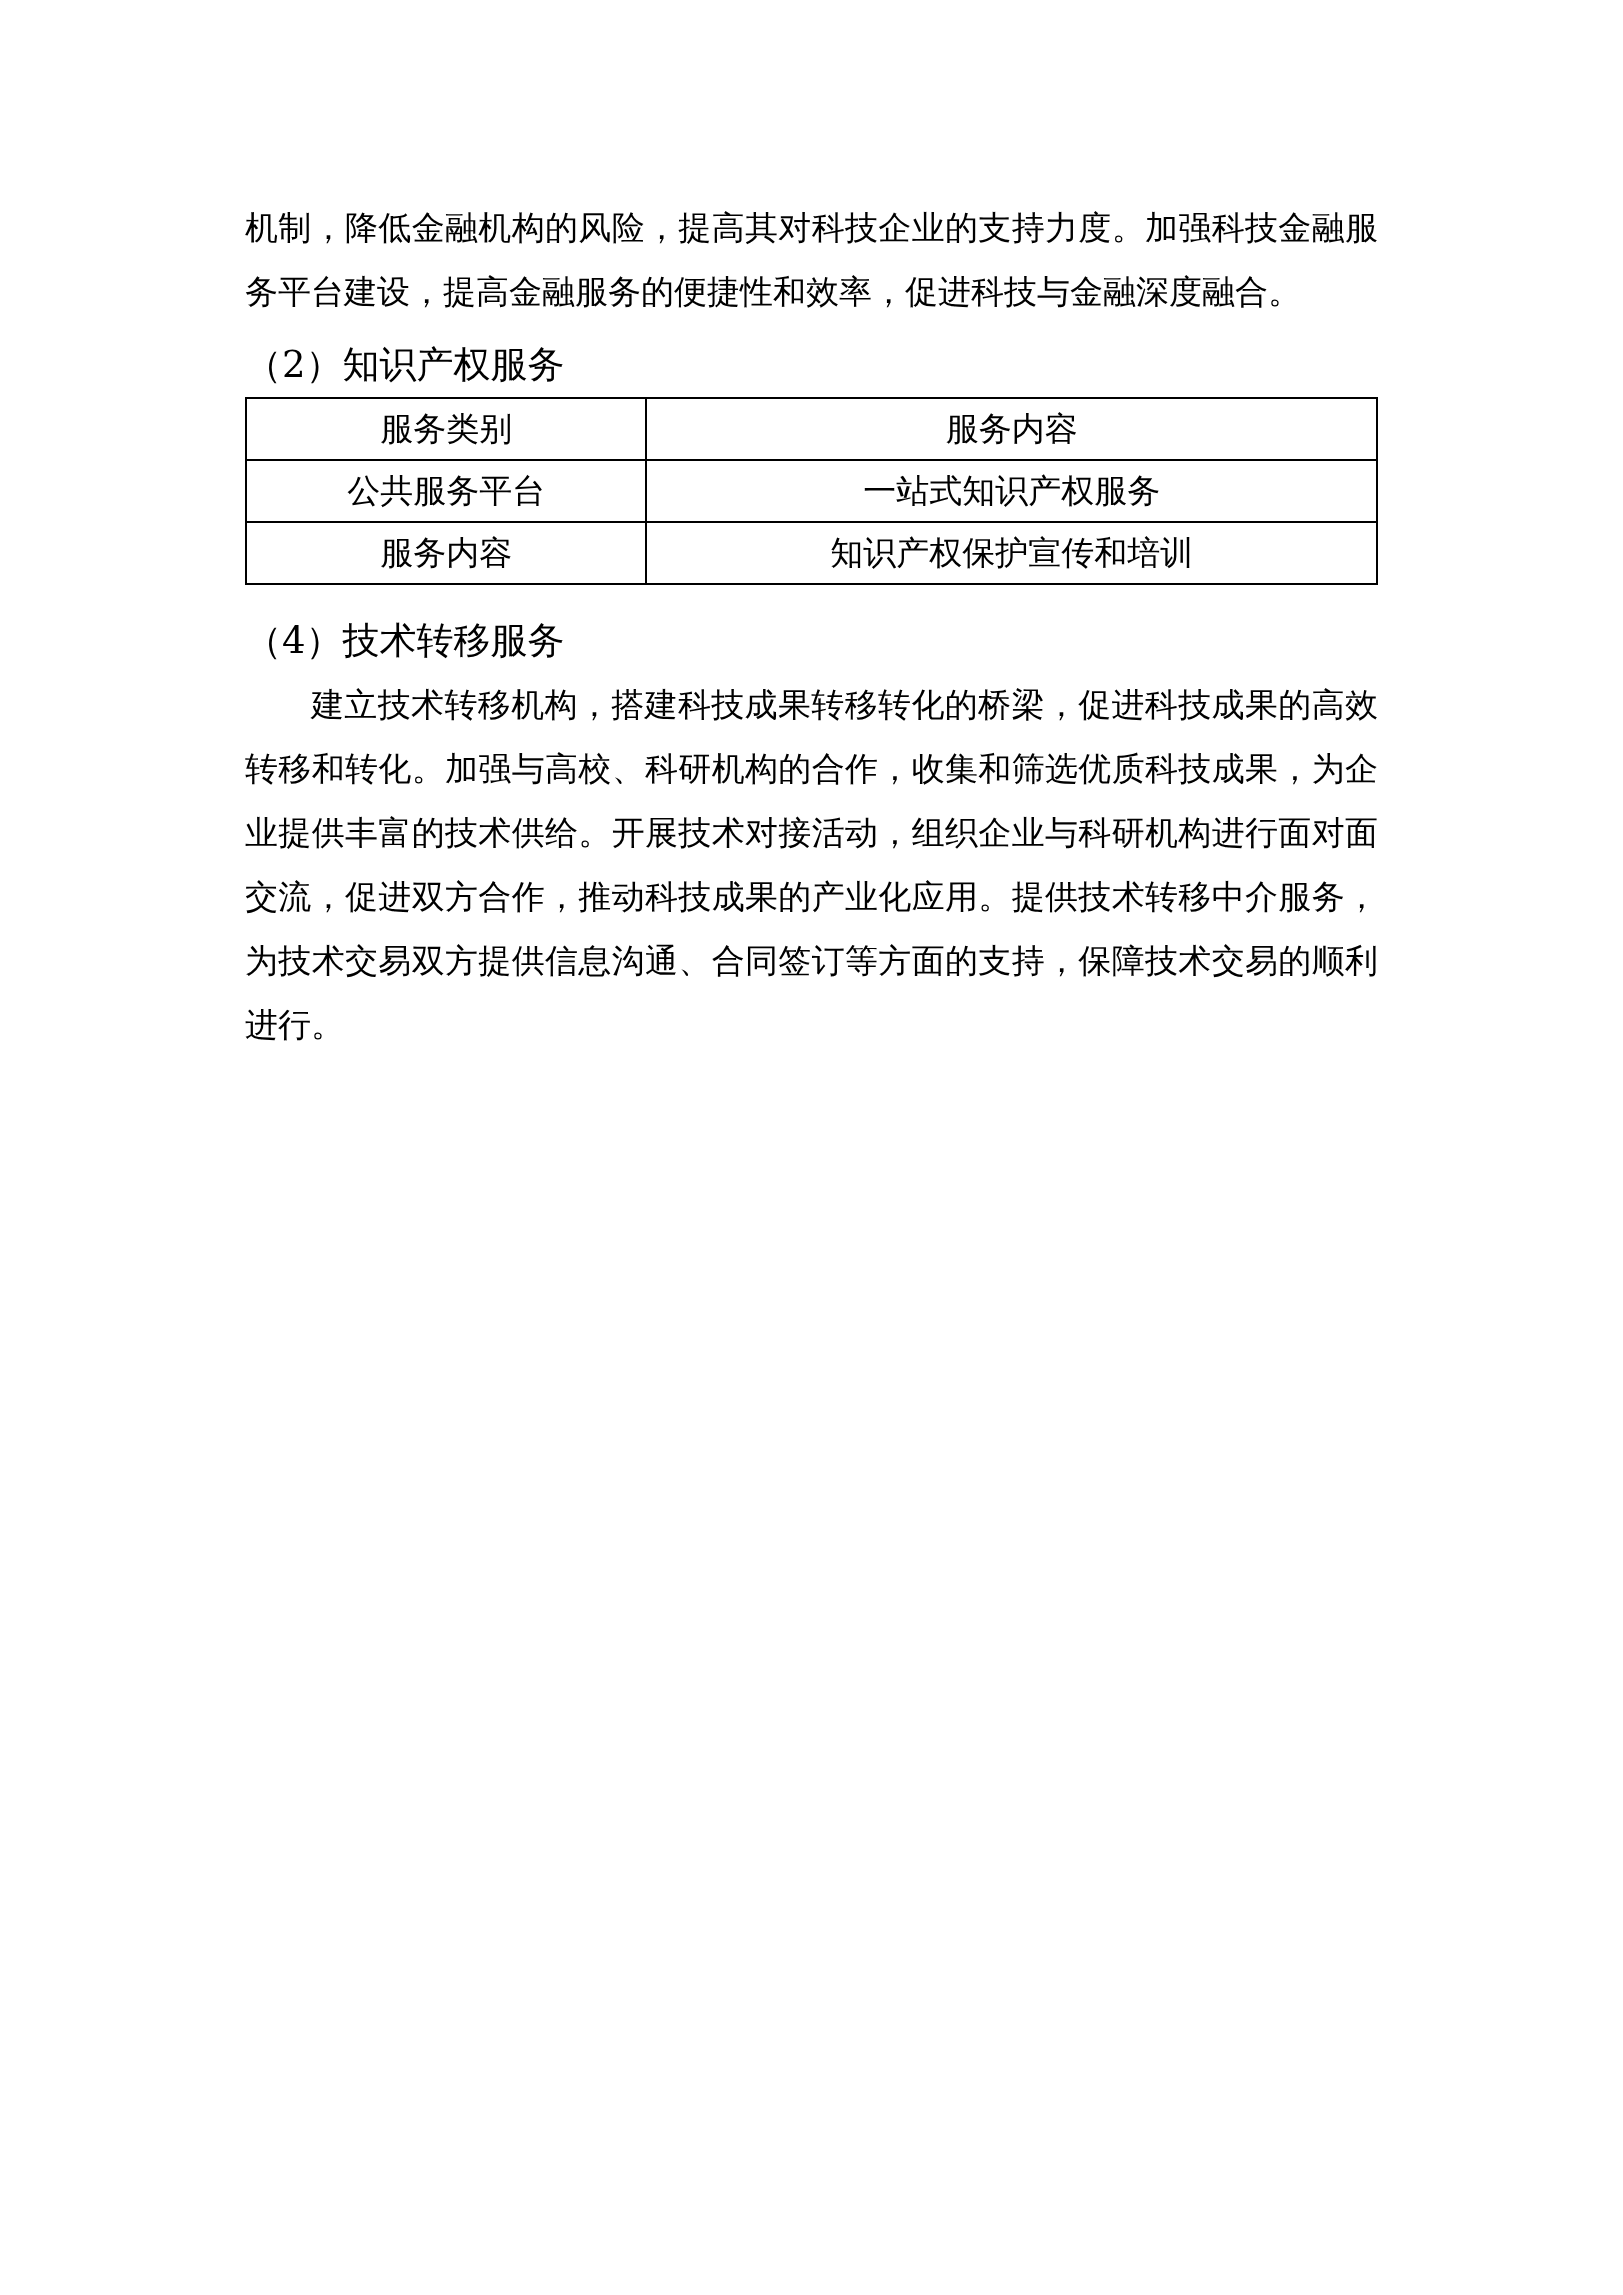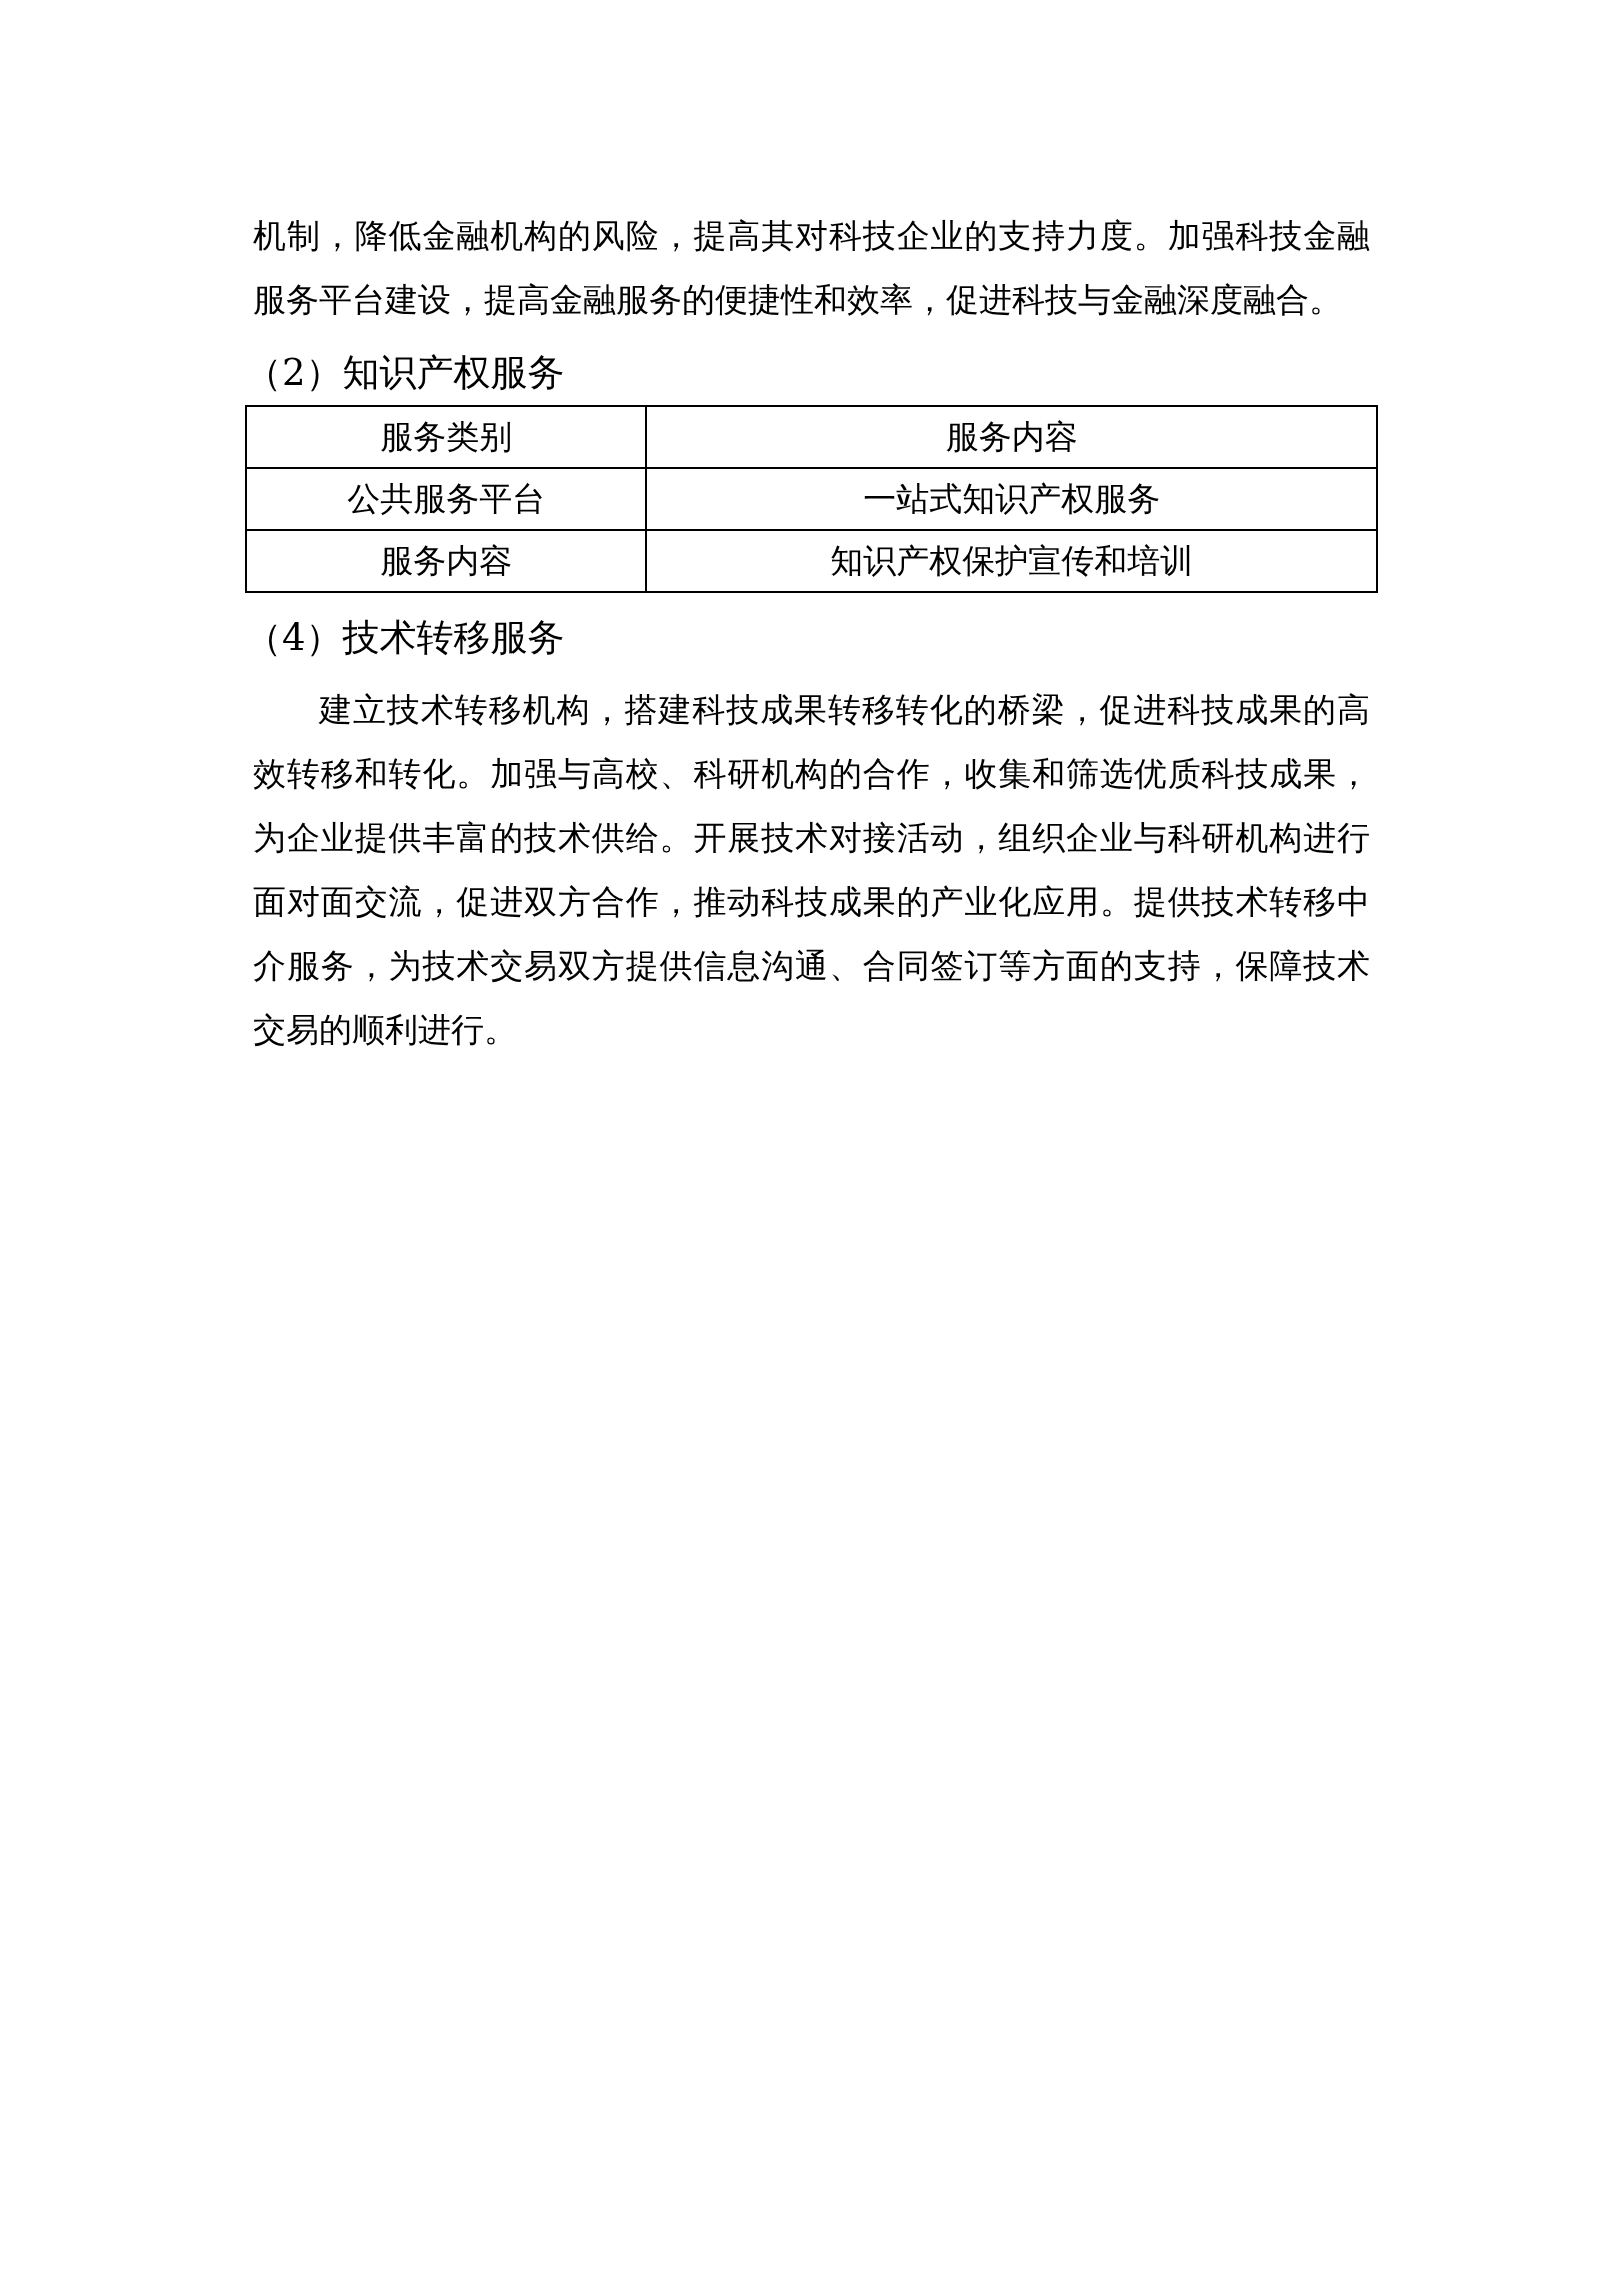--- a/index.html
+++ b/index.html
@@ -15,21 +15,21 @@
     color: #000000;
   }
   .page {
     box-sizing: border-box;
     width: 1623px;
     height: 2295px;
     padding: 196px 245px 0 245px;
     background: #ffffff;
   }
   .para {
-    margin: 8px;
+    margin: 0;
     font-size: 33px;
     line-height: 64px;
     text-align: justify;
     text-justify: inter-character;
     text-indent: 2em;
     word-break: break-all;
   }
   .para.continuation {
     text-indent: 0;
   }
@@ -37,21 +37,21 @@
     margin: 9.2px 0 0 0;
     font-size: 37px;
     line-height: 64px;
     font-weight: normal;
     text-align: left;
   }
   table.service-table {
     width: 100%;
     border-collapse: collapse;
     table-layout: fixed;
-    margin: 0 0 13px 0;
+    margin: 0 0 24px 0;
   }
   .service-table th,
   .service-table td {
     border: 2px solid #000000;
     height: 60px;
     padding: 0;
     text-align: center;
     vertical-align: middle;
     font-size: 33px;
     font-weight: normal;

